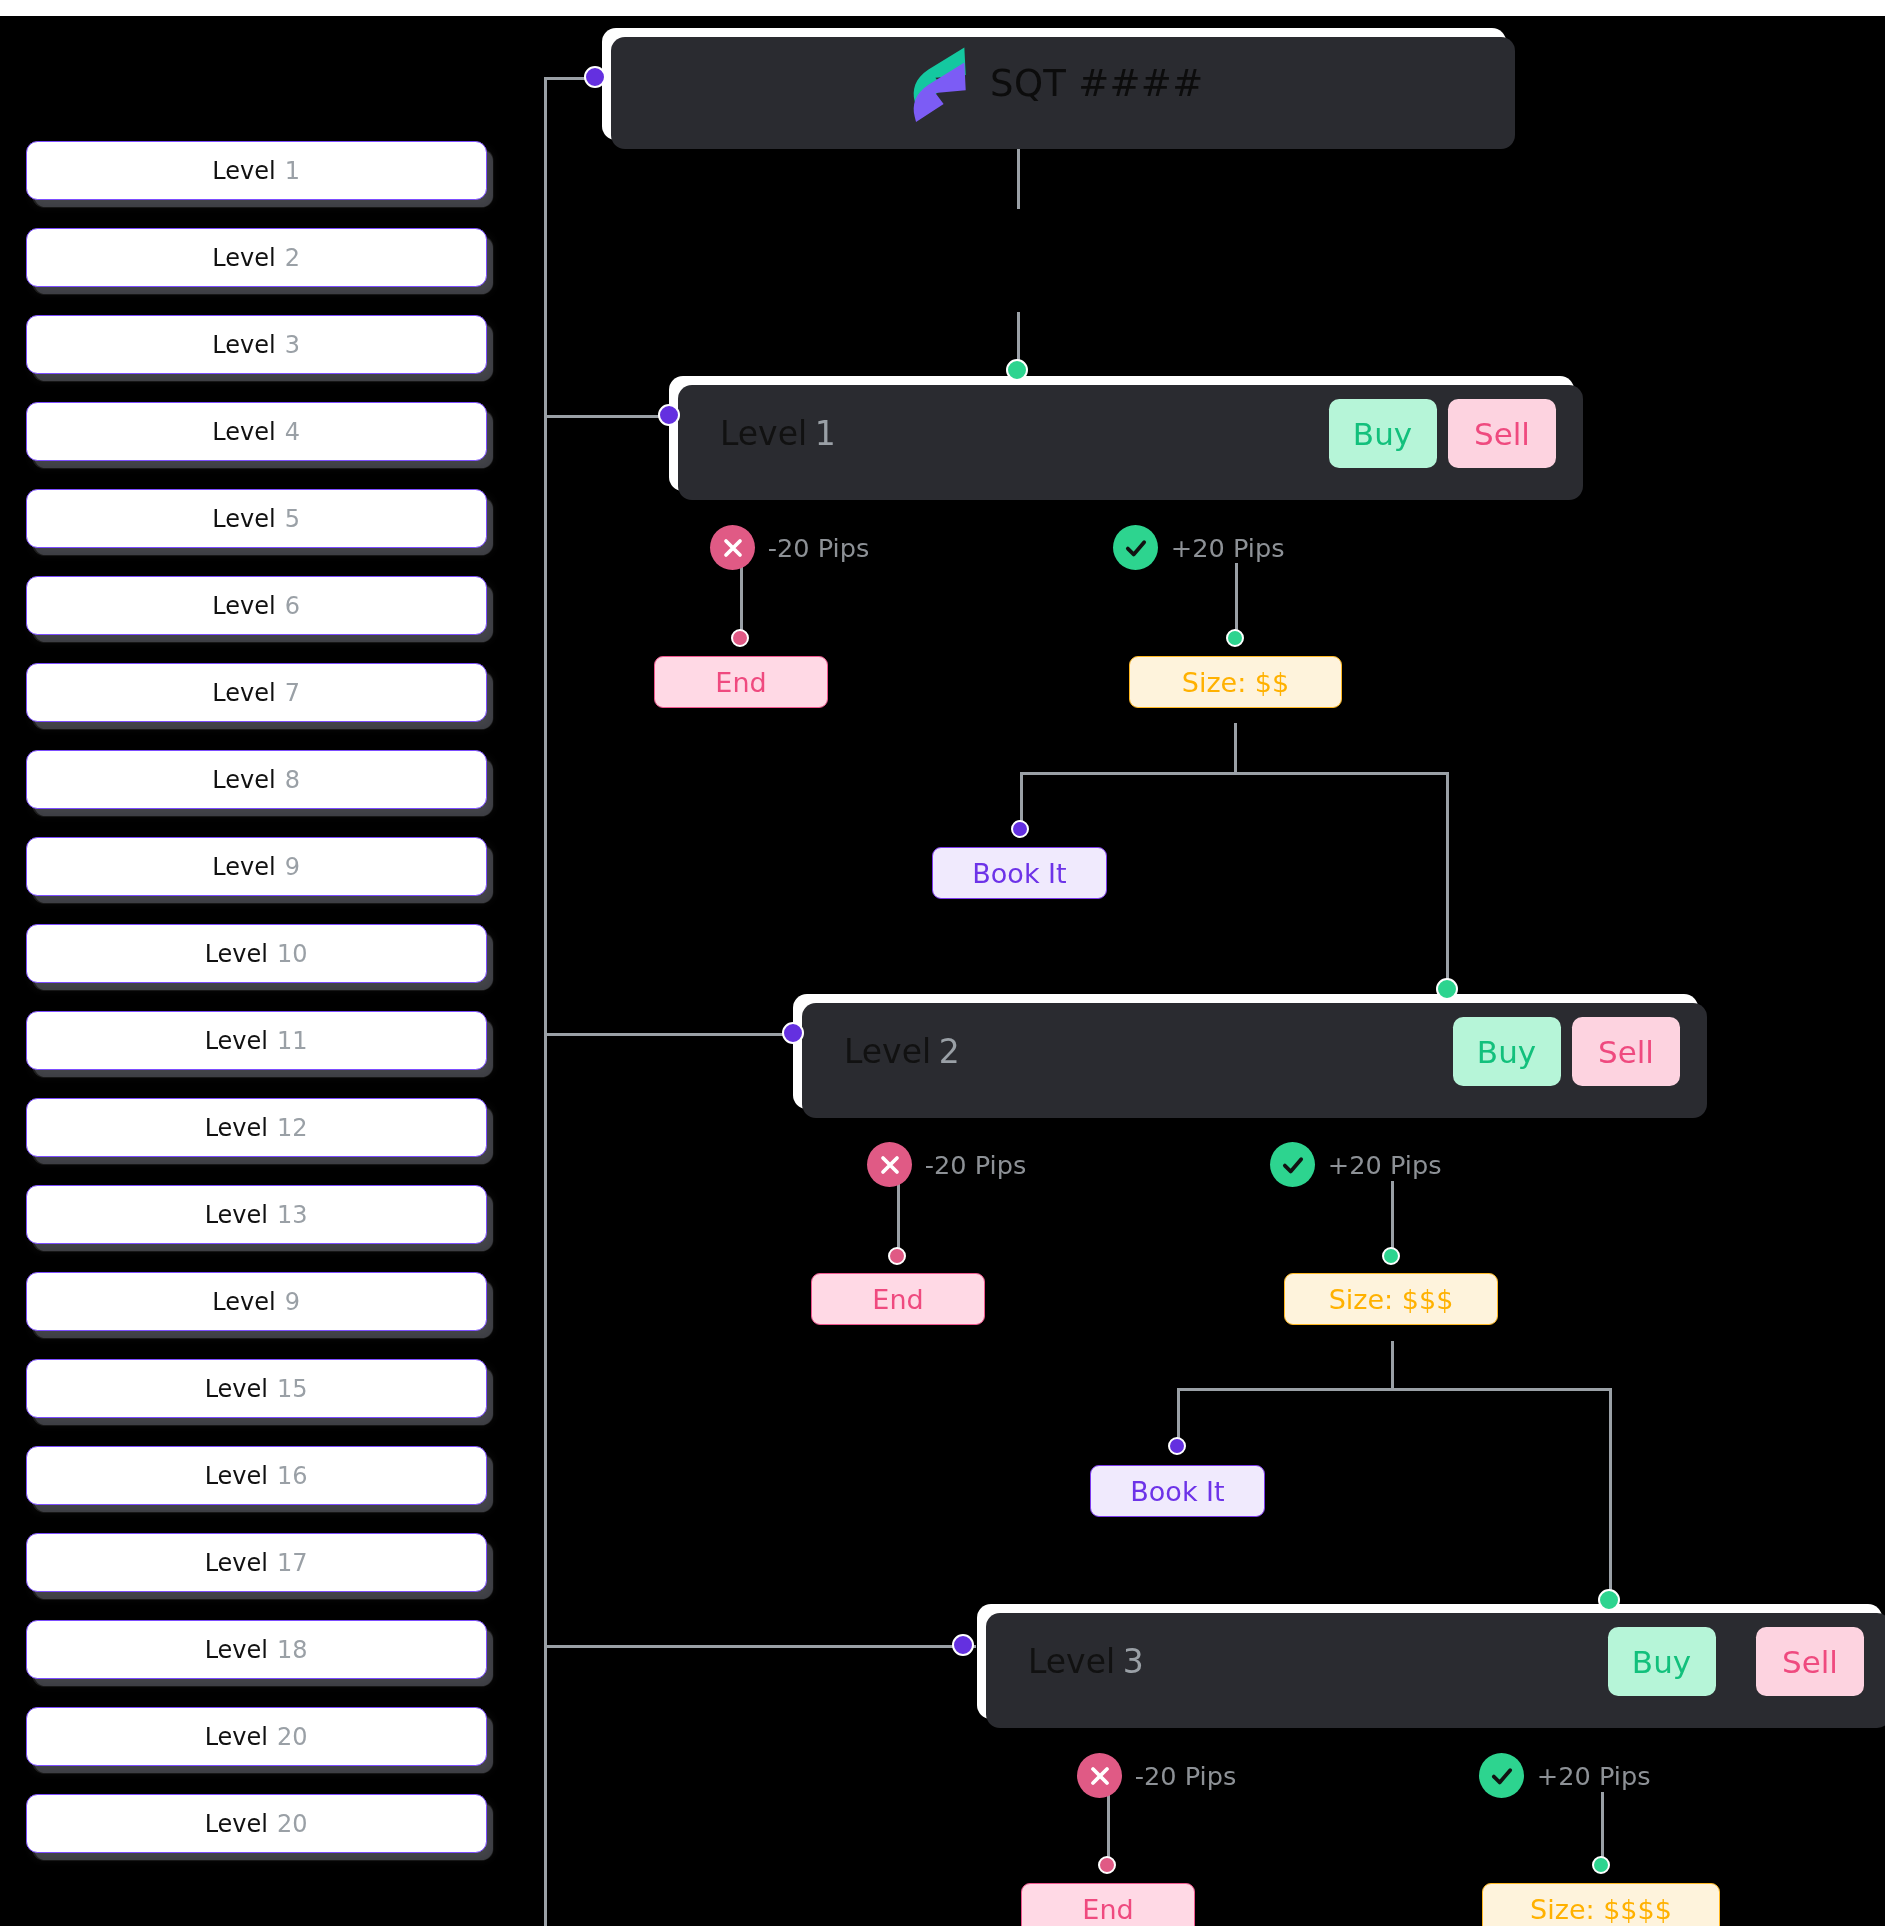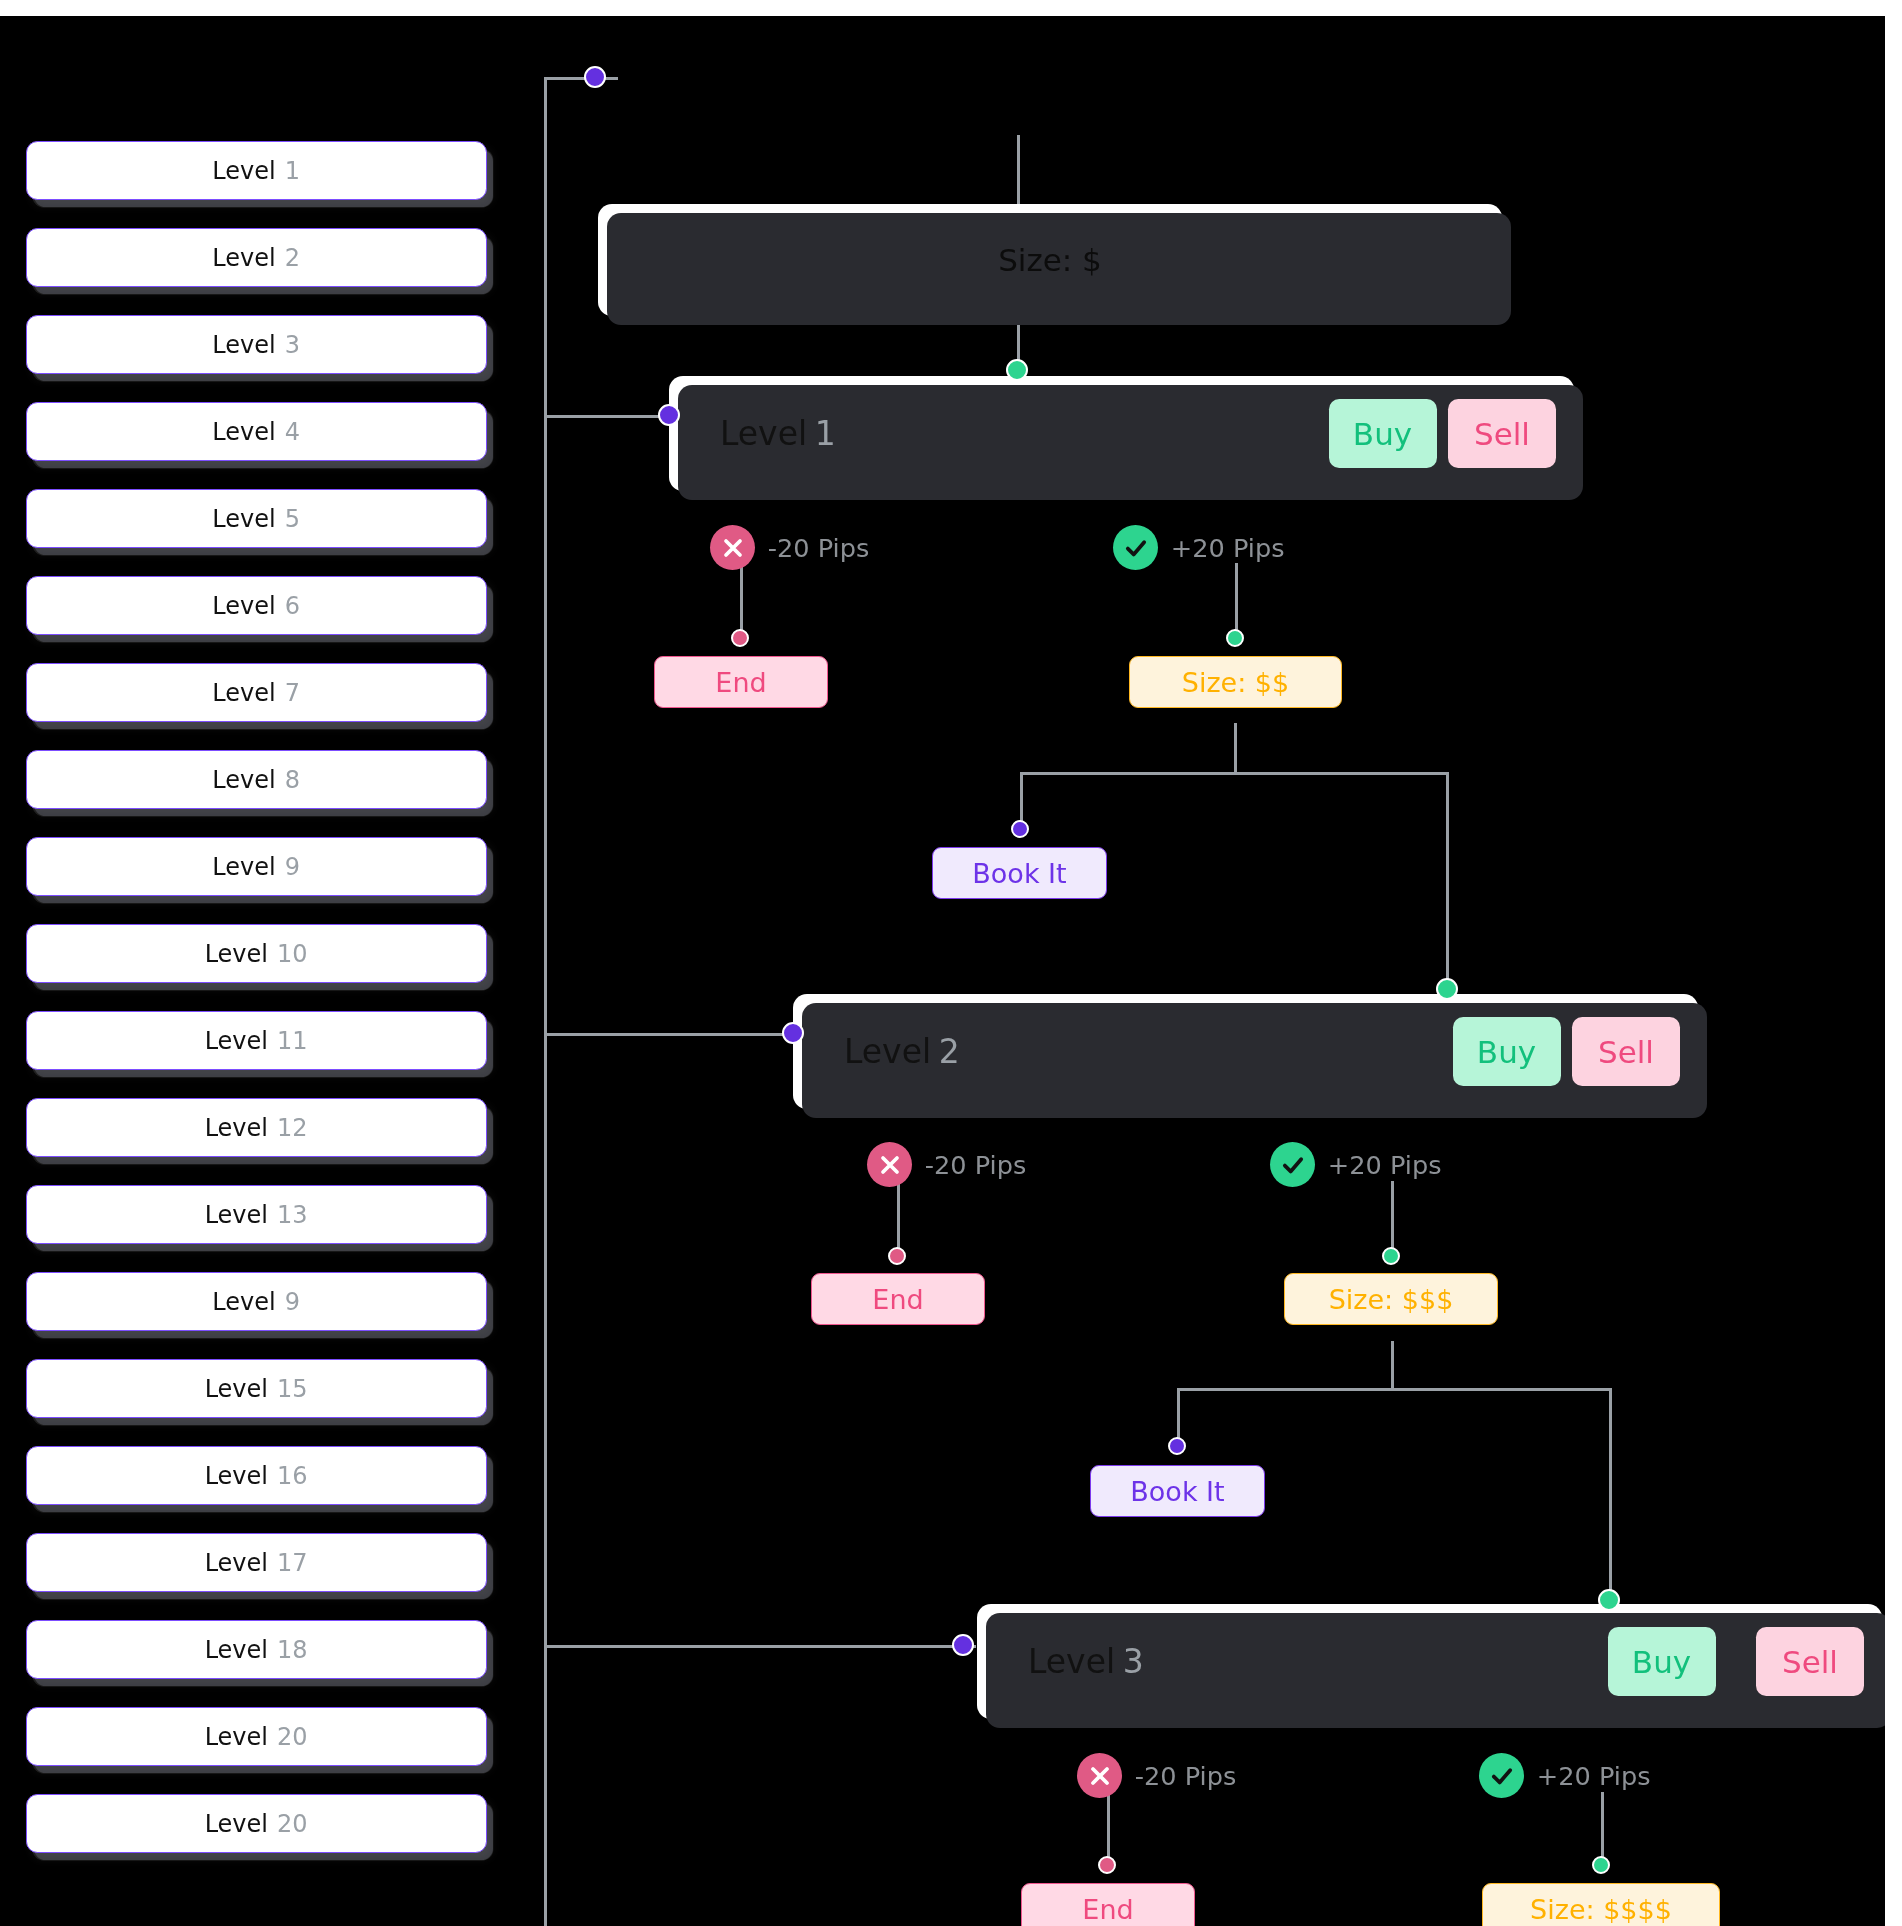--- a/index.html
+++ b/index.html
@@ -294,24 +294,28 @@
     <div class="dot green big" style="left:1447px; top:973px; transform:translate(-50%,-50%);"></div>
     <div class="dot purple big" style="left:793px; top:1017px; transform:translate(-50%,-50%);"></div>
     <div class="dot pink small" style="left:897px; top:1240px; transform:translate(-50%,-50%);"></div>
     <div class="dot green small" style="left:1391px; top:1240px; transform:translate(-50%,-50%);"></div>
     <div class="dot purple small" style="left:1177px; top:1430px; transform:translate(-50%,-50%);"></div>
     <div class="dot green big" style="left:1609px; top:1584px; transform:translate(-50%,-50%);"></div>
     <div class="dot purple big" style="left:963px; top:1629px; transform:translate(-50%,-50%);"></div>
     <div class="dot pink small" style="left:1107px; top:1849px; transform:translate(-50%,-50%);"></div>
     <div class="dot green small" style="left:1601px; top:1849px; transform:translate(-50%,-50%);"></div>
 
-
-    <div class="card" id="card-size-root">
-      <div class="txt">Size: $</div>
-    </div>
+    <div class="card" id="card-header">
+      <svg id="logo" viewBox="0 0 100 110" aria-hidden="true">
+        <path d="M86 2 L34 34 C14 47 10 64 14 80 L16 88 L56 62 L44 46 L88 42 Z" fill="#14c8a0"></path>
+        <path d="M86 52 L34 84 C14 97 10 114 14 130 L16 138 L56 112 L44 96 L88 92 Z" fill="#7c5cf5" transform="translate(0,-28)"></path>
+      </svg>
+      <div id="header-title">SQT ####</div>
+    </div>
+
 
     <div class="card level-card" id="card-level-1">
       <div class="lbl"><span>Level</span><span class="num">1</span></div>
       <div class="spacer"></div>
       <div class="trade-btn buy">Buy</div>
       <div class="trade-btn sell">Sell</div>
     </div>
 
     <div class="pips" style="left:710px; top:509px;">
       <div class="glyph x">

